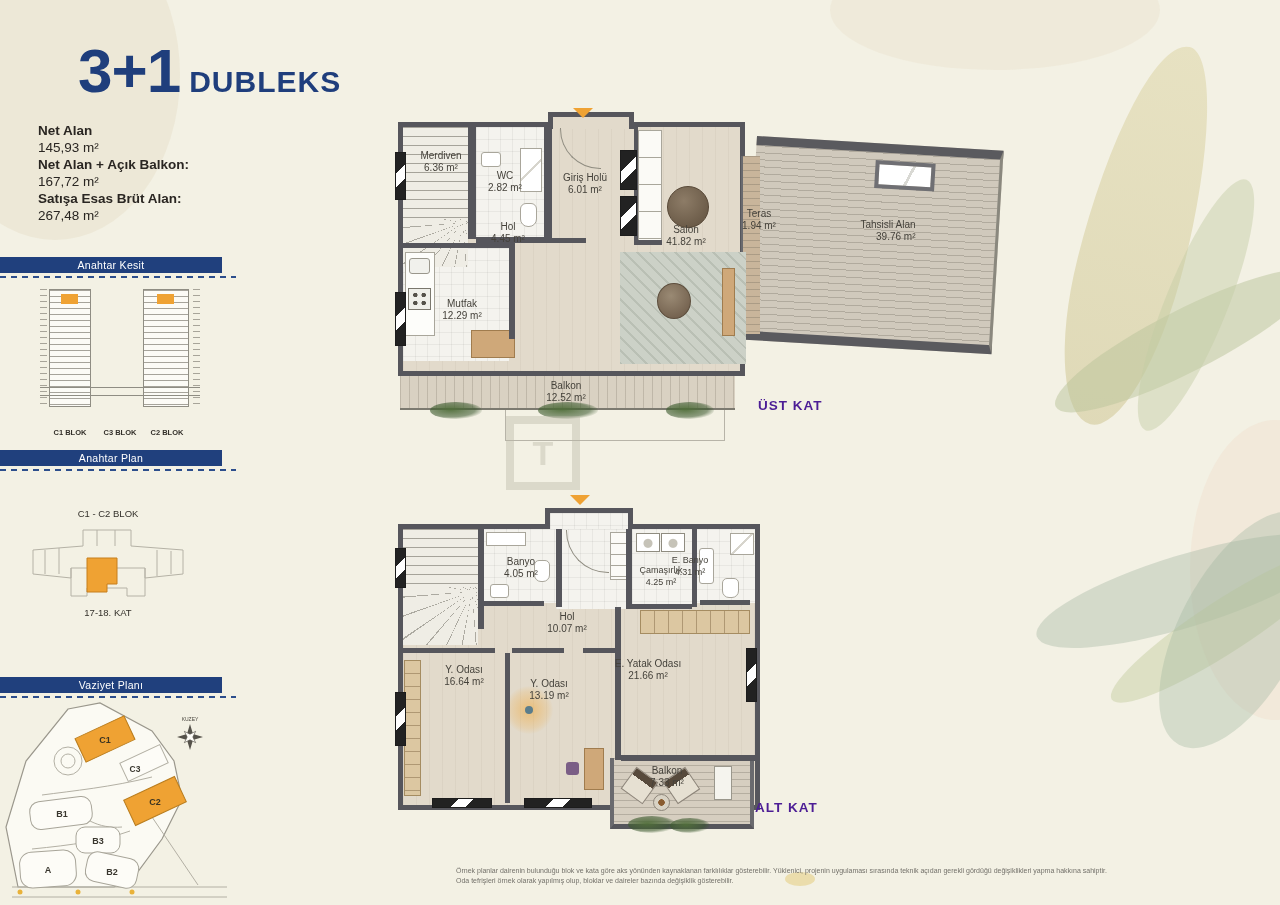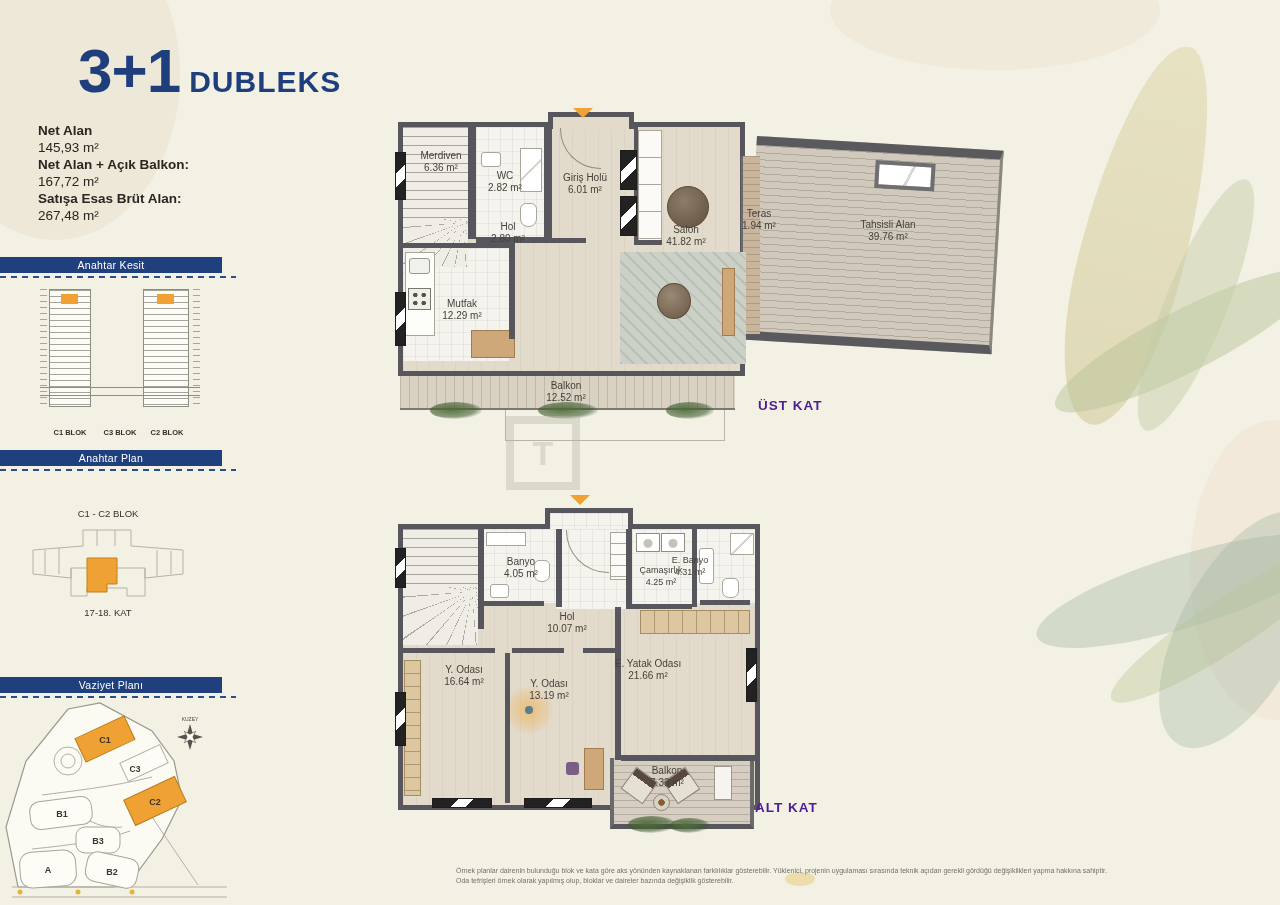--- a/index.html
+++ b/index.html
@@ -261,35 +261,35 @@
   <div class="rl" style="left:505px;top:170px;">
     <div>WC</div>
     <div>2.82 m²</div>
   </div>
   <div class="rl" style="left:585px;top:172px;">
     <div>Giriş Holü</div>
     <div>6.01 m²</div>
   </div>
   <div class="rl" style="left:508px;top:221px;">
     <div>Hol</div>
-    <div>2.80 m²</div>
+    <div>4.45 m²</div>
   </div>
   <div class="rl" style="left:462px;top:298px;">
     <div>Mutfak</div>
     <div>12.29 m²</div>
   </div>
   <div class="rl" style="left:686px;top:224px;">
     <div>Salon</div>
     <div>41.82 m²</div>
   </div>
   <div class="rl" style="left:759px;top:208px;">
     <div>Teras</div>
     <div>1.94 m²</div>
   </div>
-  <div class="rl" style="left:888px;top:219px;">
+  <div class="rl" style="left:888px;top:219px;text-align:right;">
     <div>Tahsisli Alan</div>
     <div>39.76 m²</div>
   </div>
   <div class="rl" style="left:566px;top:380px;">
     <div>Balkon</div>
     <div>12.52 m²</div>
   </div>
   <div class="floor-tag" style="left:758px;top:398px;">ÜST KAT</div>
 </div>
 

